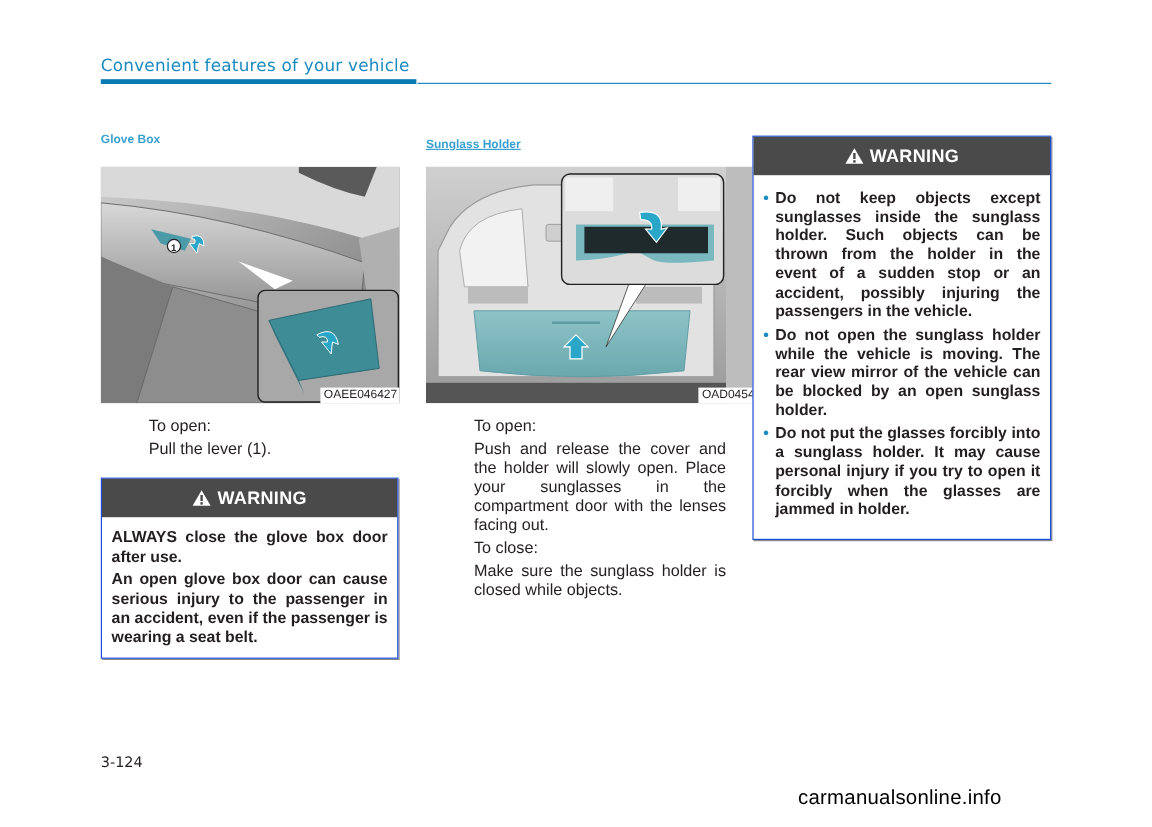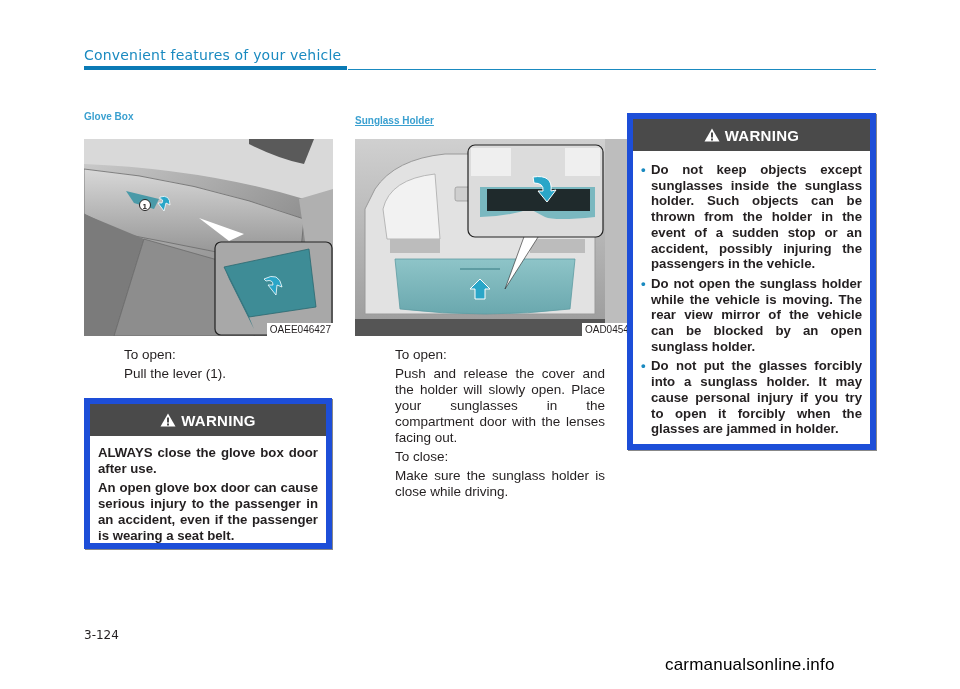--- a/index.html
+++ b/index.html
@@ -29,21 +29,21 @@
     position: absolute; right: 0; bottom: 0; background: #fff;
     font-size: 10px; color: #231f20; padding: 1px 2px 0 3px; line-height: 12px;
   }
 
   .body-text {
     position: absolute; font-size: 13.5px; line-height: 16px; color: #231f20;
   }
   .body-text p { margin-bottom: 3px; text-align: justify; margin-left: 40px; }
 
   .warning-box {
-    position: absolute; border: 6px solid #1d4ed8; background: #fff;
+    position: absolute; border: 1px solid #1d4ed8; background: #fff;
     box-shadow: 1px 1px 0 #888;
   }
   .warning-head {
     background: #4a4a4a; color: #fff; height: 32px;
     display: flex; align-items: center; justify-content: center;
     font-size: 15px; font-weight: bold; letter-spacing: 0.3px;
   }
   .warning-head svg { margin-right: 5px; }
   .warning-body {
     padding: 8px 8px 8px 8px; font-size: 13.2px; font-weight: bold; line-height: 15.7px;
@@ -163,21 +163,21 @@
     <path d="M132 50 L235 50 L235 72 L132 72 Z" fill="#1f2a2c"></path>
     <path d="M178 38 Q198 35 196 52 L201 51 L192 63 L183 52 L188 52 Q189 44 179 44 Z" fill="#2aa6c8" stroke="#fff" stroke-width="1"></path>
   </svg>
   <div class="figure-code">OAD045413</div>
 </div>
 
 <div class="body-text" style="left:355px; top:347px; width:250px;">
   <p>To open:</p>
   <p>Push and release the cover and the holder will slowly open. Place your sunglasses in the compartment door with the lenses facing out.</p>
   <p>To close:</p>
-  <p>Make sure the sunglass holder is close while driving.</p>
+  <p>Make sure the sunglass holder is closed while objects.</p>
 </div>
 
 <div class="warning-box" style="left:627px; top:113px; width:249px; height:337px;">
   <div class="warning-head">
     <svg width="16" height="14" viewBox="0 0 16 14">
       <path d="M8 0.5 L15.5 13.5 L0.5 13.5 Z" fill="#fff"></path>
       <rect x="7" y="4.5" width="2" height="5" fill="#4a4a4a"></rect>
       <rect x="7" y="10.5" width="2" height="2" fill="#4a4a4a"></rect>
     </svg>
     <span>WARNING</span>

